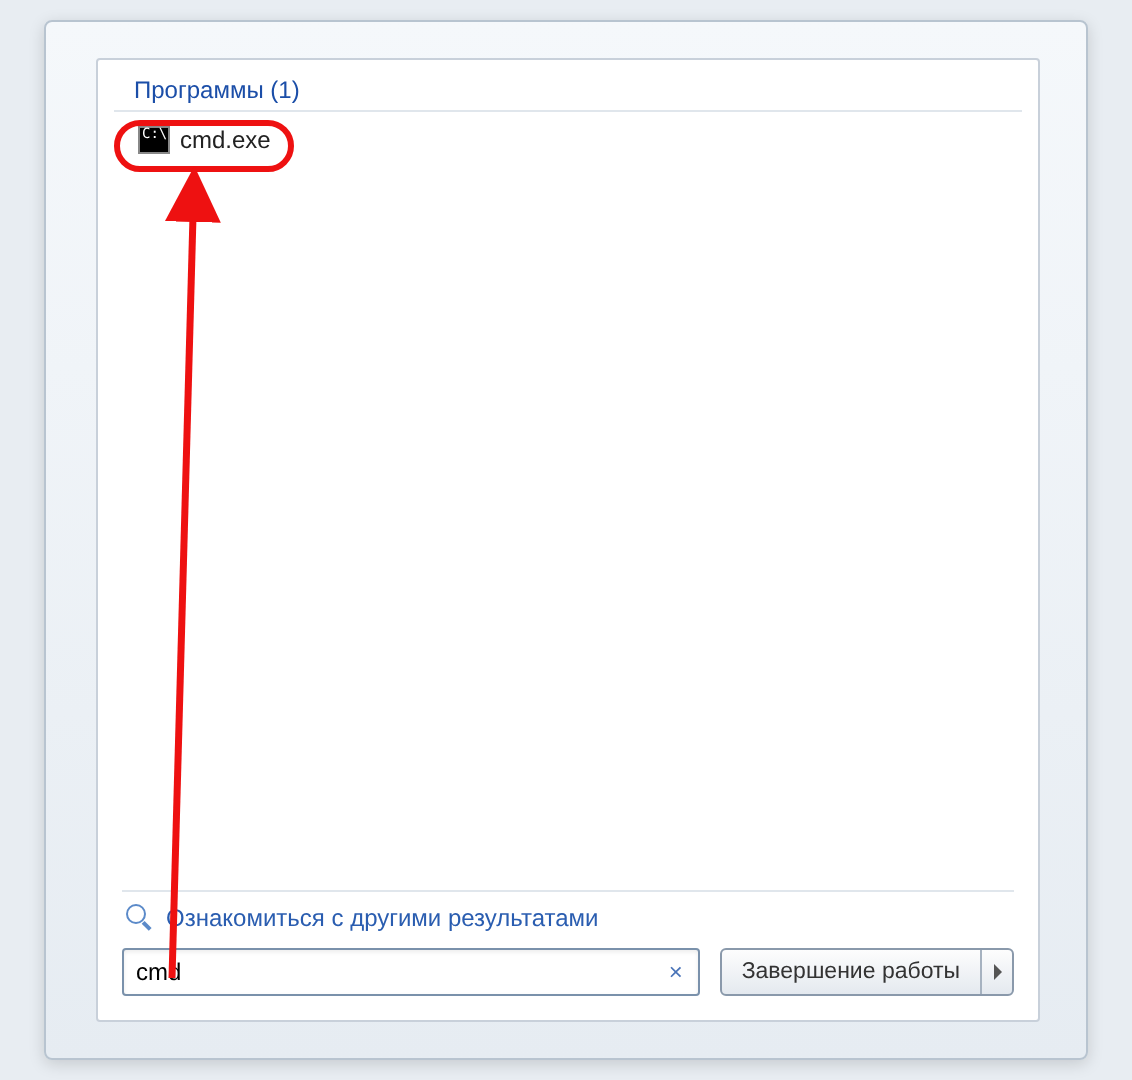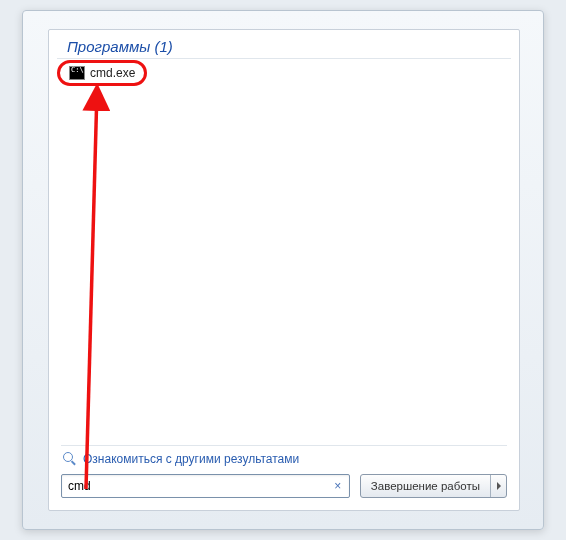--- a/index.html
+++ b/index.html
@@ -24,22 +24,21 @@
     position: absolute;
     left: 25px; top: 18px;
     width: 472px; height: 482px;
     background: #ffffff;
     border: 1px solid #c8d0da;
     border-radius: 2px;
   }
   .section-header {
     padding: 8px 10px 3px 10px;
     color: #1b4ea8;
-    font-size: 15px;
-    font-style: italic;
+    font-size: 12px;
     border-bottom: 1px solid #e0e6ec;
     margin: 0 8px;
   }
   .result-item {
     display: flex;
     align-items: center;
     gap: 5px;
     padding: 2px 6px;
     margin: 5px 14px 0 14px;
     width: fit-content;

